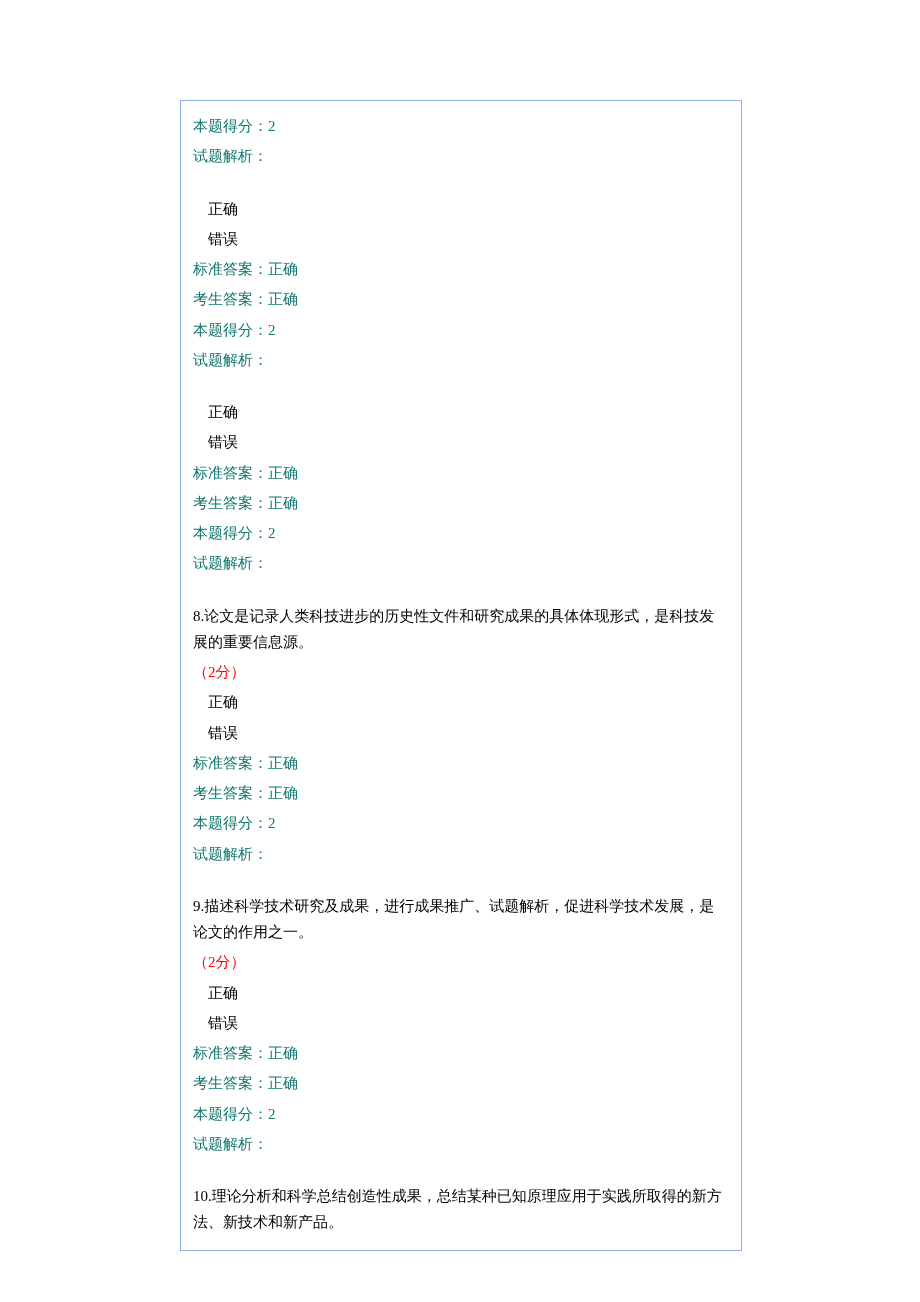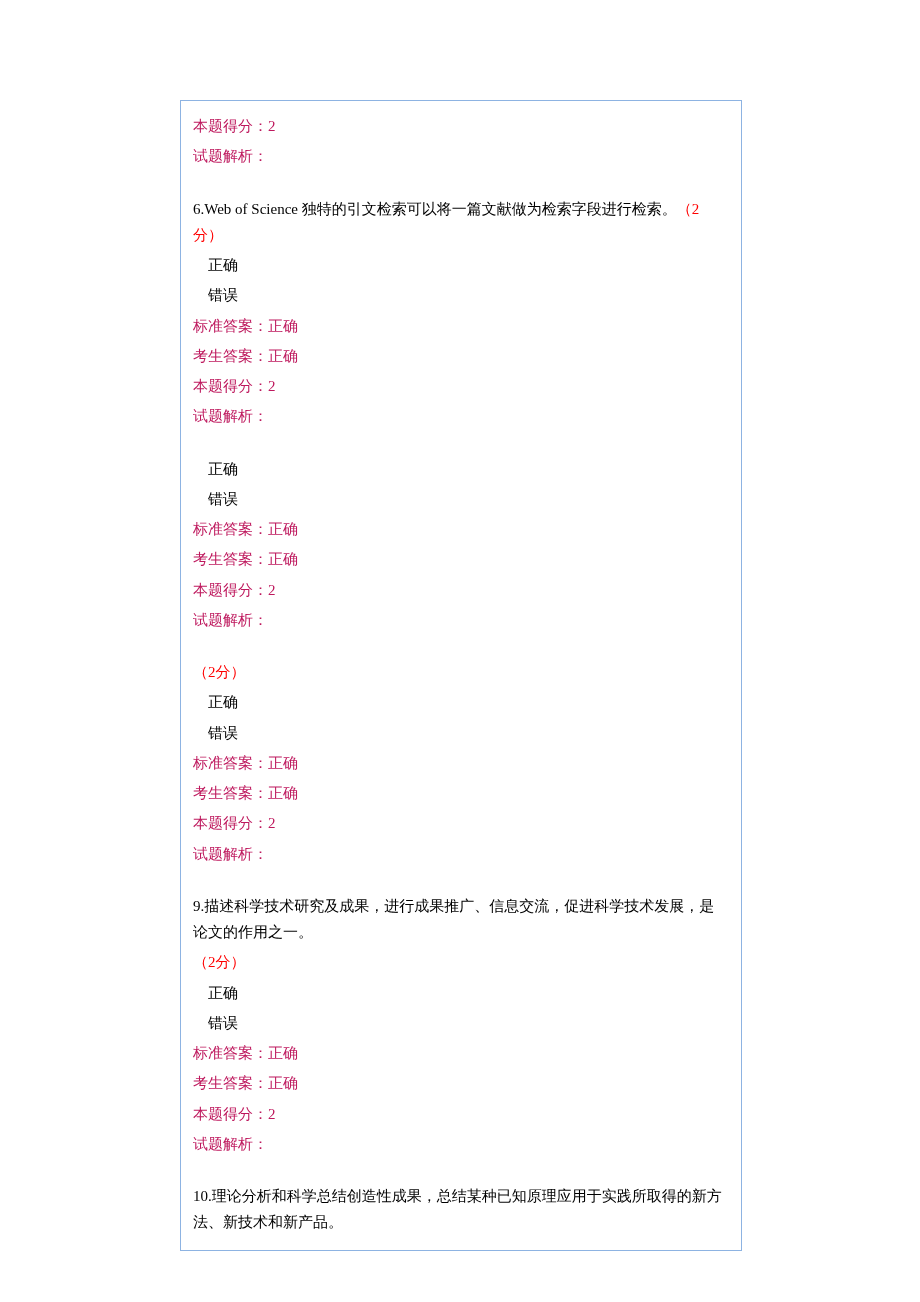--- a/index.html
+++ b/index.html
@@ -21,21 +21,21 @@
     border: 1px solid #8db3e2;
     margin: 0 178px 0 180px;
     padding: 8px 12px 10px 12px;
     box-sizing: border-box;
   }
   .line {
     margin: 4px 0 4px 0;
     line-height: 1.75;
   }
   .blue {
-    color: #be185d;
+    color: #0f766e;
   }
   .red {
     color: #ff0000;
   }
   .indent {
     margin-left: 1em;
   }
   .spacer {
     height: 18px;
   }
@@ -48,55 +48,55 @@
 
     <div class="line blue">
       <span>本题得分：</span><span>2</span>
     </div>
     <div class="line blue">
       <span>试题解析：</span>
     </div>
 
     <div class="spacer"></div>
 
-    <div class="line">
-      <span>6.</span><span>Web of Science 独特的引文检索可以将一篇文献做为检索字段进行检索。</span><span class="red">（2分）</span>
-    </div>
     <div class="line indent"><span>正确</span></div>
     <div class="line indent"><span>错误</span></div>
     <div class="line blue"><span>标准答案：</span><span>正确</span></div>
     <div class="line blue"><span>考生答案：</span><span>正确</span></div>
     <div class="line blue"><span>本题得分：</span><span>2</span></div>
     <div class="line blue"><span>试题解析：</span></div>
 
     <div class="spacer"></div>
 
     <div class="line indent"><span>正确</span></div>
     <div class="line indent"><span>错误</span></div>
     <div class="line blue"><span>标准答案：</span><span>正确</span></div>
     <div class="line blue"><span>考生答案：</span><span>正确</span></div>
     <div class="line blue"><span>本题得分：</span><span>2</span></div>
     <div class="line blue"><span>试题解析：</span></div>
 
     <div class="spacer"></div>
 
     <div class="line">
+      <span>8.</span><span>论文是记录人类科技进步的历史性文件和研究成果的具体体现形式，是科技发展的重要信息源。</span>
+    </div>
+    <div class="line">
       <span class="red">（2分）</span>
     </div>
     <div class="line indent"><span>正确</span></div>
     <div class="line indent"><span>错误</span></div>
     <div class="line blue"><span>标准答案：</span><span>正确</span></div>
     <div class="line blue"><span>考生答案：</span><span>正确</span></div>
     <div class="line blue"><span>本题得分：</span><span>2</span></div>
     <div class="line blue"><span>试题解析：</span></div>
 
     <div class="spacer"></div>
 
     <div class="line">
-      <span>9.</span><span>描述科学技术研究及成果，进行成果推广、信息交流，促进科学技术发展，是论文的作用之一。</span>
+      <span>9.</span><span>描述科学技术研究及成果，进行成果推广、试题解析，促进科学技术发展，是论文的作用之一。</span>
     </div>
     <div class="line">
       <span class="red">（2分）</span>
     </div>
     <div class="line indent"><span>正确</span></div>
     <div class="line indent"><span>错误</span></div>
     <div class="line blue"><span>标准答案：</span><span>正确</span></div>
     <div class="line blue"><span>考生答案：</span><span>正确</span></div>
     <div class="line blue"><span>本题得分：</span><span>2</span></div>
     <div class="line blue"><span>试题解析：</span></div>

